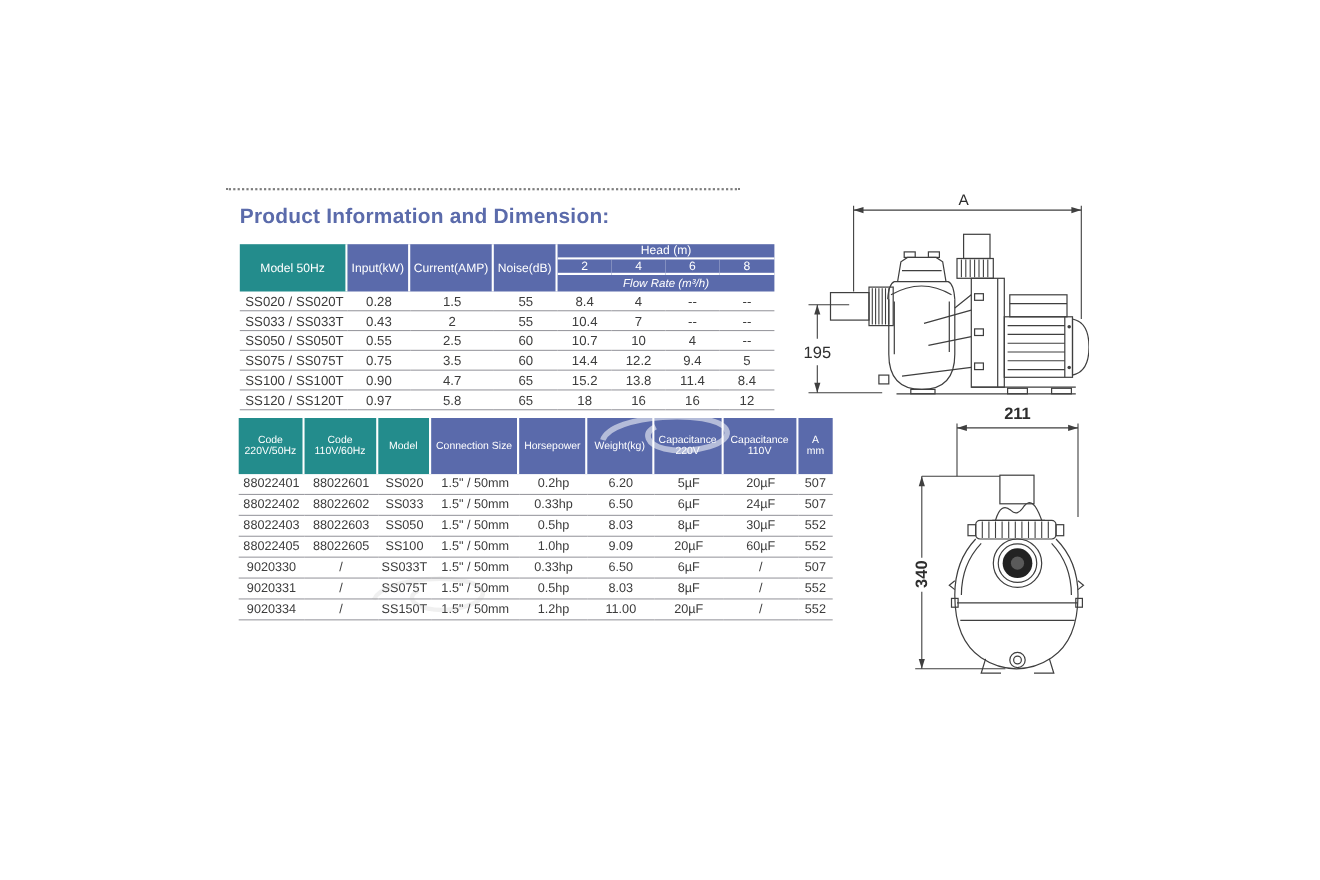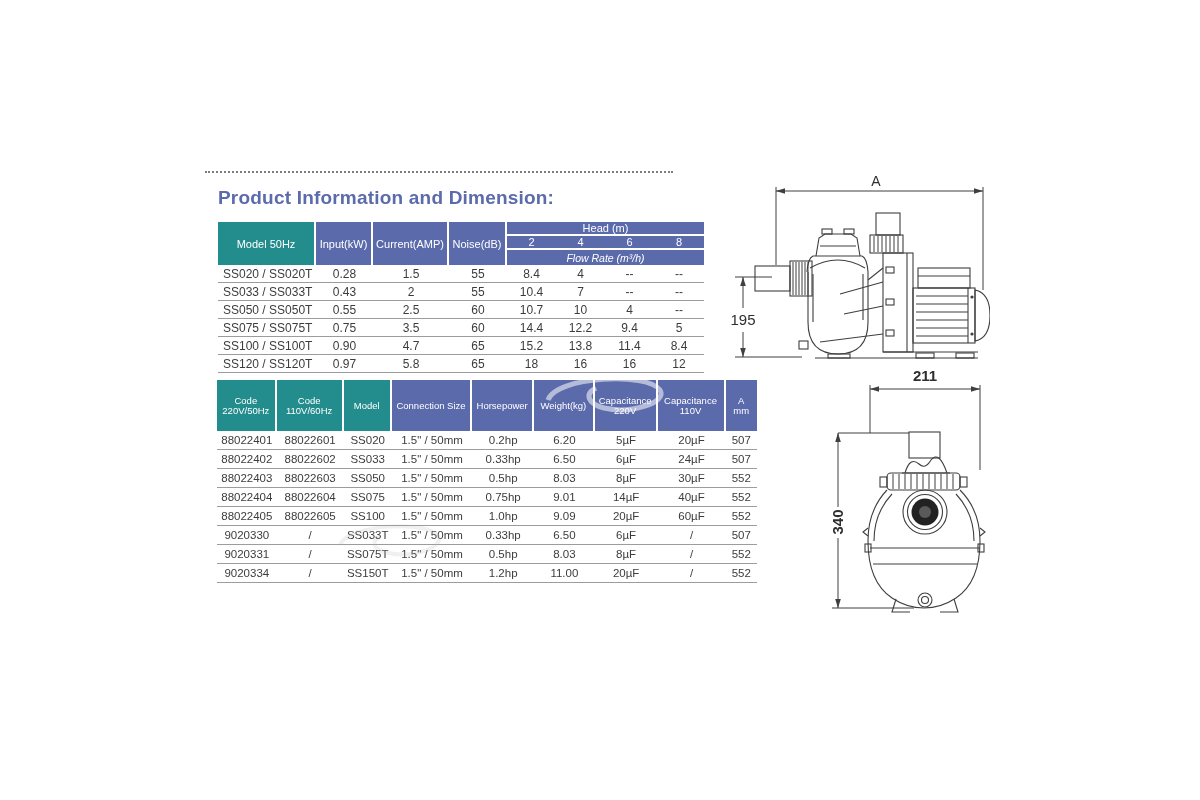--- a/index.html
+++ b/index.html
@@ -221,31 +221,20 @@
           <td>88022603</td>
           <td>SS050</td>
           <td>1.5" / 50mm</td>
           <td>0.5hp</td>
           <td>8.03</td>
           <td>8µF</td>
           <td>30µF</td>
           <td>552</td>
         </tr>
         <tr>
-          <td>88022404</td>
-          <td>88022604</td>
-          <td>SS075</td>
-          <td>1.5" / 50mm</td>
-          <td>0.75hp</td>
-          <td>9.01</td>
-          <td>14µF</td>
-          <td>40µF</td>
-          <td>552</td>
-        </tr>
-        <tr>
           <td>88022405</td>
           <td>88022605</td>
           <td>SS100</td>
           <td>1.5" / 50mm</td>
           <td>1.0hp</td>
           <td>9.09</td>
           <td>20µF</td>
           <td>60µF</td>
           <td>552</td>
         </tr>

